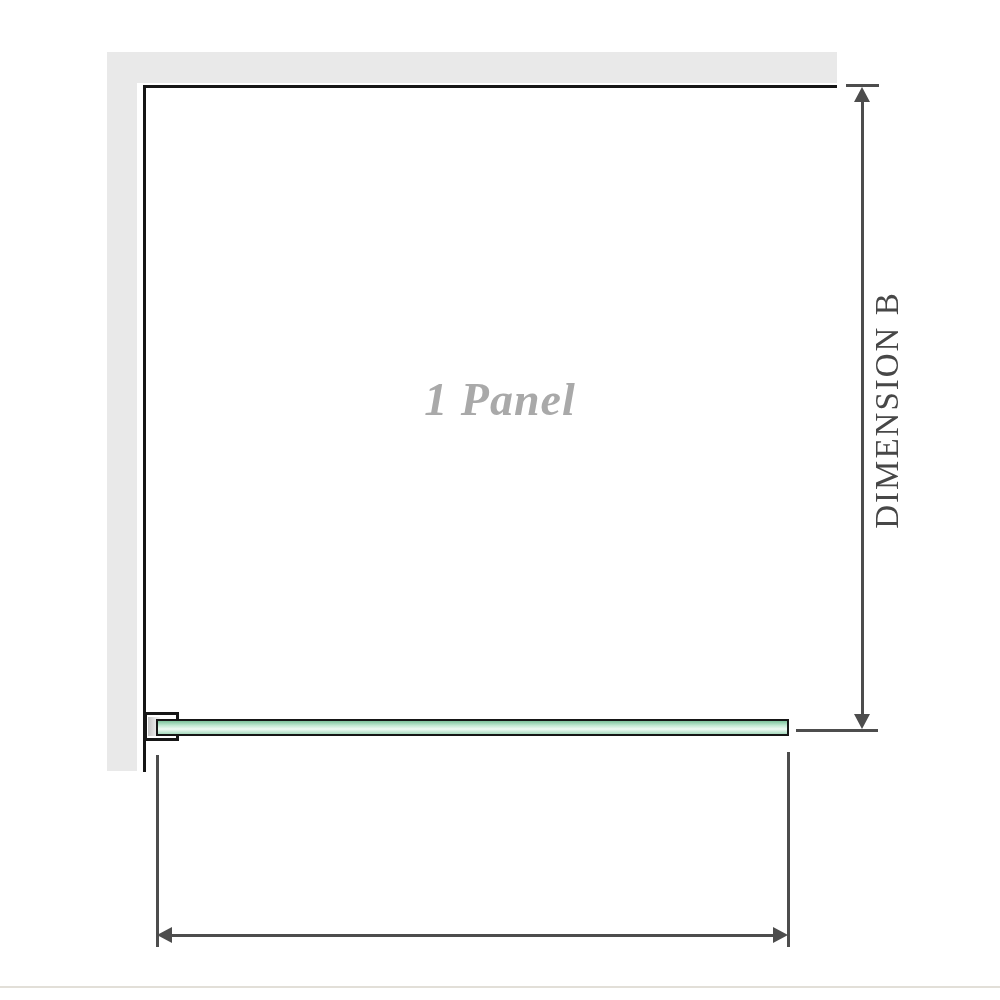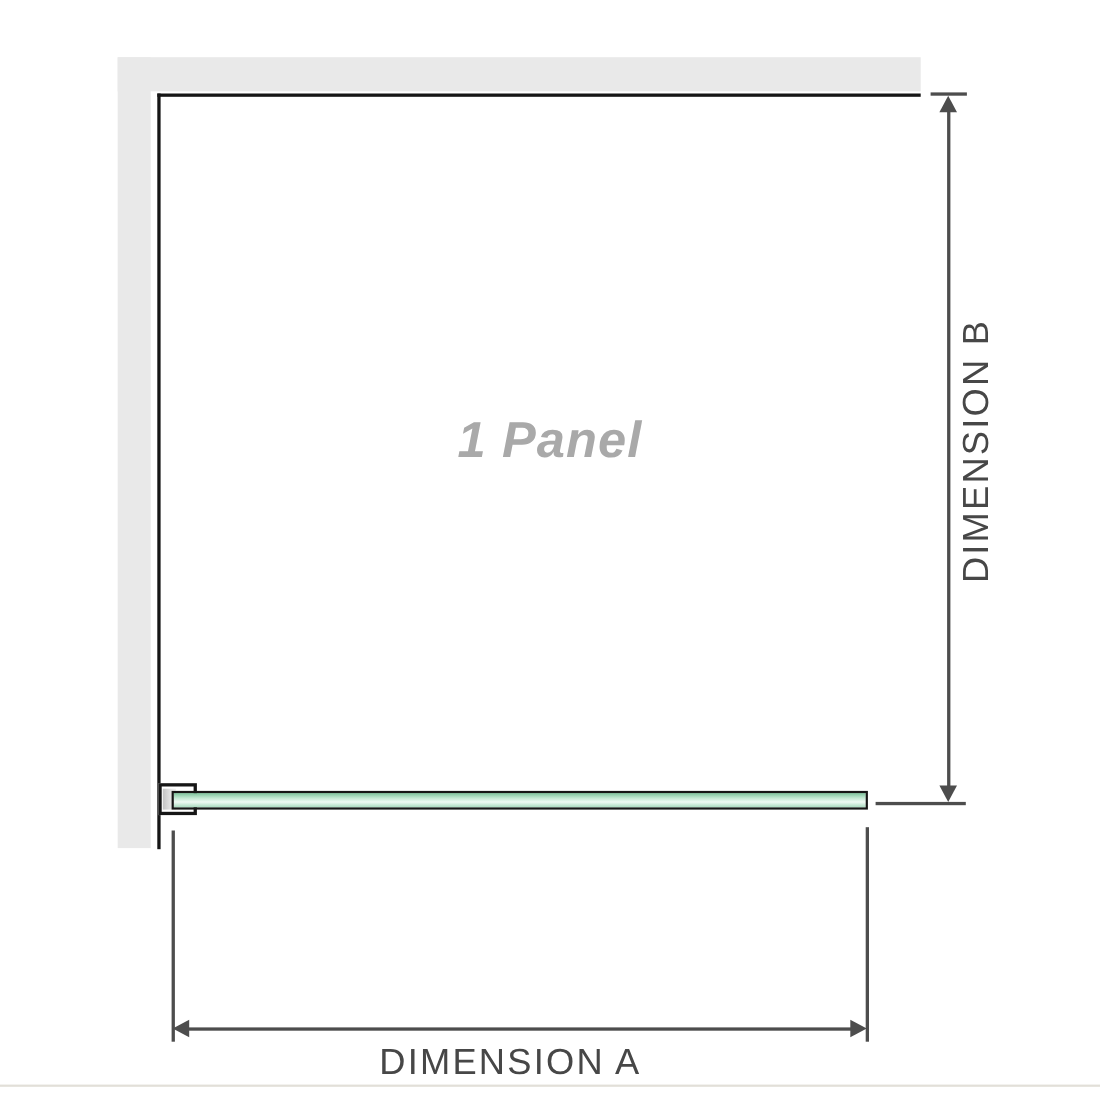--- a/index.html
+++ b/index.html
@@ -2,21 +2,21 @@
 <html style="--wall: #e9e9e9; --outline: #161616; --dimension: #4d4d4d; --label: #474747; --panel_text: #a9a9a9; --glass_top: #7cc39b; --glass_mid1: #c3e9d3; --glass_mid2: #f0faf4; --glass_bottom: #a6dabd; --baseline: #e2dfd8;"><head>
 <meta charset="utf-8">
 <style>
   html, body { margin: 0; padding: 0; background: #ffffff; }
   .canvas {
     position: relative;
     width: 1000px;
     height: 1000px;
     background: #ffffff;
     overflow: hidden;
-    font-family: Liberation Sans, sans-serif;
+    font-family: Liberation Serif, serif;
   }
   .abs { position: absolute; }
 
   
   .wall-top  { left: 107px; top: 52px; width: 730px; height: 31px; background: var(--wall); }
   .wall-left { left: 107px; top: 52px; width: 30px;  height: 719px; background: var(--wall); }
 
   
   .panel-border-top  { left: 143px; top: 85px; width: 694px; height: 3px; background: var(--outline); }
   .panel-border-left { left: 143px; top: 85px; width: 3px;  height: 687px; background: var(--outline); }
@@ -138,17 +138,16 @@
   <div class="abs dim dimb-line"></div>
   <div class="abs arrow arrow-up"></div>
   <div class="abs arrow arrow-down"></div>
   <div class="abs dim-label dimb-label">DIMENSION B</div>
 
   <div class="abs dim dima-ext-left"></div>
   <div class="abs dim dima-ext-right"></div>
   <div class="abs dim dima-line"></div>
   <div class="abs arrow arrow-left"></div>
   <div class="abs arrow arrow-right"></div>
-  <div class="abs dim-label dima-label">DIMENSION A</div>
 
   <div class="abs baseline"></div>
 
 </div>
 
 </body></html>

